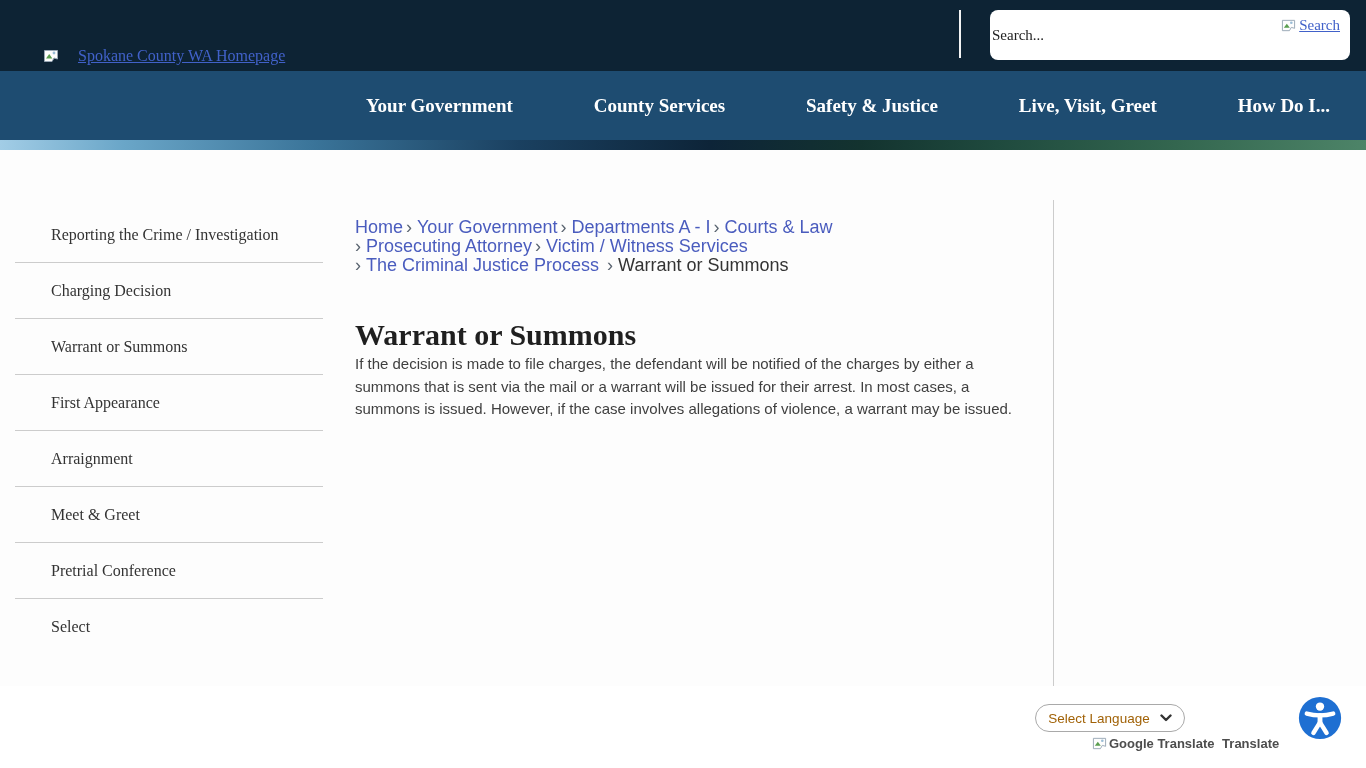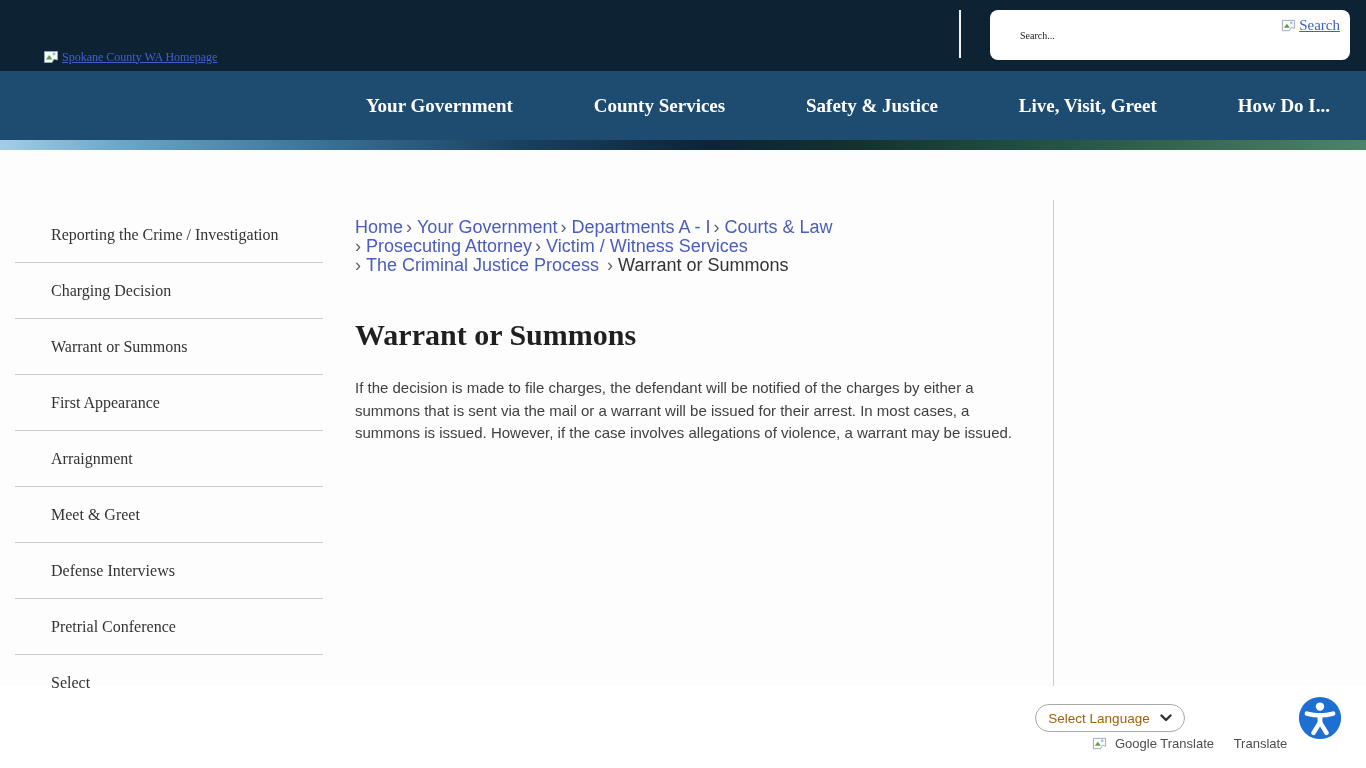--- a/index.html
+++ b/index.html
@@ -12,45 +12,45 @@
   }
 
   
   .top-header {
     position:relative;
     height:71px;
     background:var(--c-header_bg, #0d2334);
   }
   .logo {
     position:absolute; left:43px; bottom:6px;
-    display:flex; align-items:center; gap:3px;
-    font-family:"Liberation Serif", serif;
-    font-size:12px;
+    display:flex; align-items:center; gap:19px;
+    font-family:"Liberation Serif", serif;
+    font-size:16px;
     color:var(--c-link_blue, #4161c9);
     text-decoration:underline;
     cursor:pointer;
   }
   .logo .broken-icon { text-decoration:none; }
   .header-divider {
     position:absolute; left:959px; top:10px;
     width:2px; height:48px;
     background:rgba(255,255,255,0.95);
   }
   .search-box {
     position:absolute; left:990px; top:10px;
     width:360px; height:50px;
     background:#ffffff;
     border-radius:8px;
   }
   .search-box input {
     border:none; outline:none; background:transparent;
     width:230px; height:100%;
-    padding-left:30px;
-    font-family:"Liberation Serif", serif;
-    font-size:10px;
+    padding-left:2px;
+    font-family:"Liberation Serif", serif;
+    font-size:15px;
     color:var(--c-search_text, #222222);
   }
   .search-box input::placeholder { color:var(--c-search_text, #222222); opacity:1; }
   .search-link {
     position:absolute; top:7px; right:10px;
     display:flex; align-items:center; gap:3px;
     font-family:"Liberation Serif", serif;
     font-size:15px;
     color:var(--c-link_blue, #4161c9);
     text-decoration:underline;
@@ -124,21 +124,20 @@
   .crumb .current { color:#333333; }
   .page-title {
     margin-top:42px;
     font-family:"Liberation Serif", serif;
     font-weight:bold;
     font-size:30px;
     line-height:36px;
     color:#1f1f1f;
   }
   .body-copy {
-    margin-top:24px;
     font-size:15px;
     line-height:22.5px;
     color:var(--c-body_text, #3f3f3f);
   }
 
   
   .content-divider {
     position:absolute; left:1053px; top:50px; bottom:0;
     width:1px;
     background:var(--c-divider, #cccccc);
@@ -150,22 +149,22 @@
     width:150px; height:28px;
     background:#ffffff;
     border:1px solid #a9a9a9;
     border-radius:14px;
     display:flex; align-items:center; justify-content:center; gap:10px;
     font-size:13.5px; color:#a16207;
     cursor:pointer;
   }
   .gt-line {
     position:absolute; left:1092px; top:586px;
-    display:flex; align-items:center; gap:8px;
-    font-size:13px; font-weight:400; color:#4d4d4d;
+    display:flex; align-items:center; gap:2px;
+    font-size:13px; font-weight:700; color:#4d4d4d;
   }
   .gt-line a { color:#4d4d4d; text-decoration:none; cursor:pointer; }
   .access-btn {
     position:absolute; left:1298px; top:546px;
     width:44px; height:44px;
     border:none; background:transparent; padding:0;
     cursor:pointer;
   }
   .broken-icon { display:inline-flex; }
   .broken-icon svg { display:block; }
@@ -227,23 +226,20 @@
       <li>
       <a>First Appearance</a>
     </li>
       <li>
       <a>Arraignment</a>
     </li>
       <li>
       <a>Meet &amp; Greet</a>
     </li>
       <li>
-      <a>Defense Interviews</a>
-    </li>
-      <li>
       <a>Pretrial Conference</a>
     </li>
       <li>
       <a>Select</a>
     </li>
     </ul>
 
   <div class="content">
     <div class="breadcrumb">
       <span class="crumbs"><span class="crumb"><a>Home</a></span><span class="crumb"><span class="sep">›</span><a>Your Government</a></span><span class="crumb"><span class="sep">›</span><a>Departments A - I</a></span><span class="crumb"><span class="sep">›</span><a>Courts &amp; Law</a></span><span class="crumb"><span class="sep">›</span><a>Prosecuting Attorney</a></span><span class="crumb"><span class="sep">›</span><a>Victim / Witness Services</a></span><span class="crumb"><span class="sep">›</span><a>The Criminal Justice Process</a></span></span>

